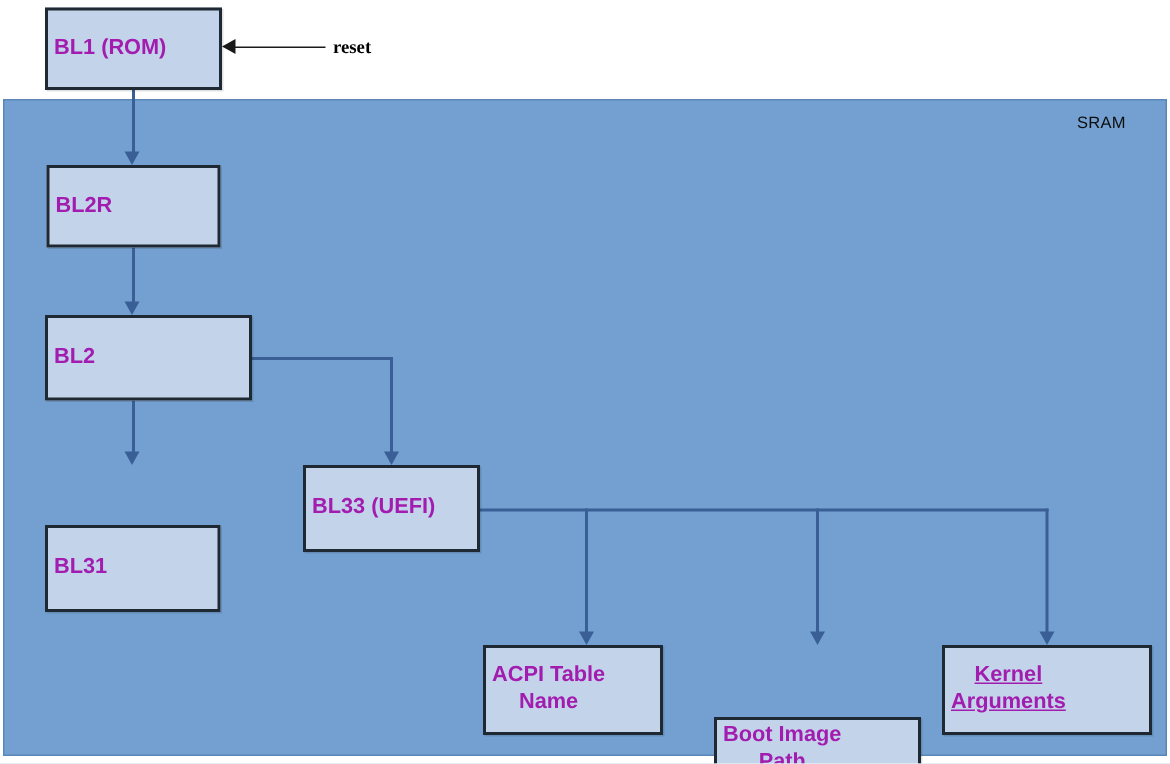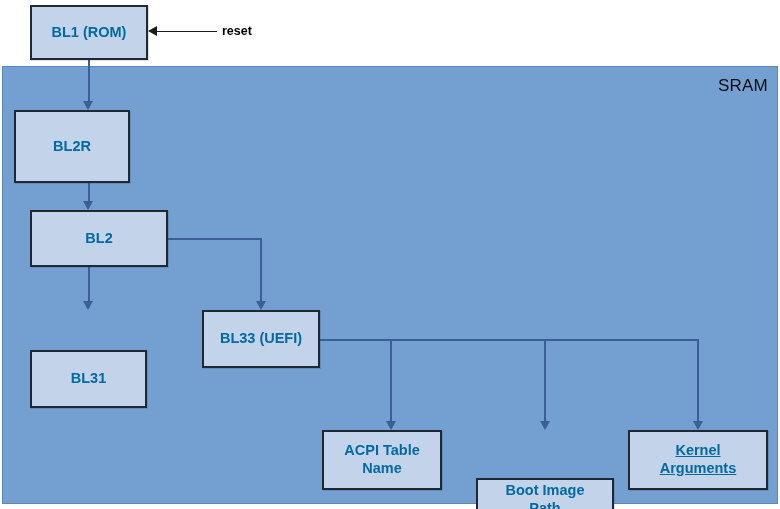--- a/index.html
+++ b/index.html
@@ -21,36 +21,35 @@
   
   .region {
     position: absolute;
     box-sizing: border-box;
     background: #73a0d0;
     border: 1px solid #5b87b8;
   }
   .region-label {
     position: absolute;
     color: #0d0d0d;
-    font-size: 17px;
+    font-size: 11px;
     font-weight: 400;
     letter-spacing: 0.2px;
     white-space: nowrap;
   }
   
   .node {
     position: absolute;
     box-sizing: border-box;
     background: #c3d4ea;
     border: 2px solid #1f2933;
     display: flex;
     align-items: center;
-    justify-content: center;
     text-align: center;
-    color: #0369a1;
+    color: #a21caf;
     font-size: 14.5px;
     font-weight: bold;
     line-height: 1.22;
     padding: 2px 4px;
     box-shadow: 1px 1px 0 rgba(0,0,0,0.12);
   }
   .node span { display: block; }
   
   .conn {
     position: absolute;
@@ -78,20 +77,21 @@
     position: absolute;
     background: #1a1a1a;
     height: 1.4px;
   }
   .reset-label {
     position: absolute;
     color: #000000;
     font-size: 12.5px;
     font-weight: bold;
     white-space: nowrap;
+    font-family: Liberation Serif, serif;
   }
 </style>
 </head>
 <body>
 
 <div id="canvas">
 
   <div class="region" style="left:2px; top:66px; width:776px; height:438px;"></div>
   <div class="region-label" style="left:718px; top:76px;">SRAM</div>
 
@@ -120,21 +120,21 @@
   <div class="arrow-down" style="left:692.7px; top:421px;"></div>
 
   <div class="reset-line" style="left:155px; top:31px; width:62px;"></div>
   <div class="arrow-left" style="left:148px; top:26px;"></div>
   <div class="reset-label" style="left:222px; top:24px;">reset</div>
 
   <div class="node" style="left:30px; top:5px; width:118px; height:55px;">
     <span>BL1 (ROM)</span>
   </div>
 
-  <div class="node" style="left:14px; top:110px; width:116px; height:73px;">
+  <div class="node" style="left:31px; top:110px; width:116px; height:55px;">
     <span>BL2R</span>
   </div>
 
   <div class="node" style="left:30px; top:210px; width:138px; height:57px;">
     <span>BL2</span>
   </div>
 
   <div class="node" style="left:30px; top:310px; width:117px; height:58px;margin-top:40px;">
     <span>BL31</span>
   </div>

